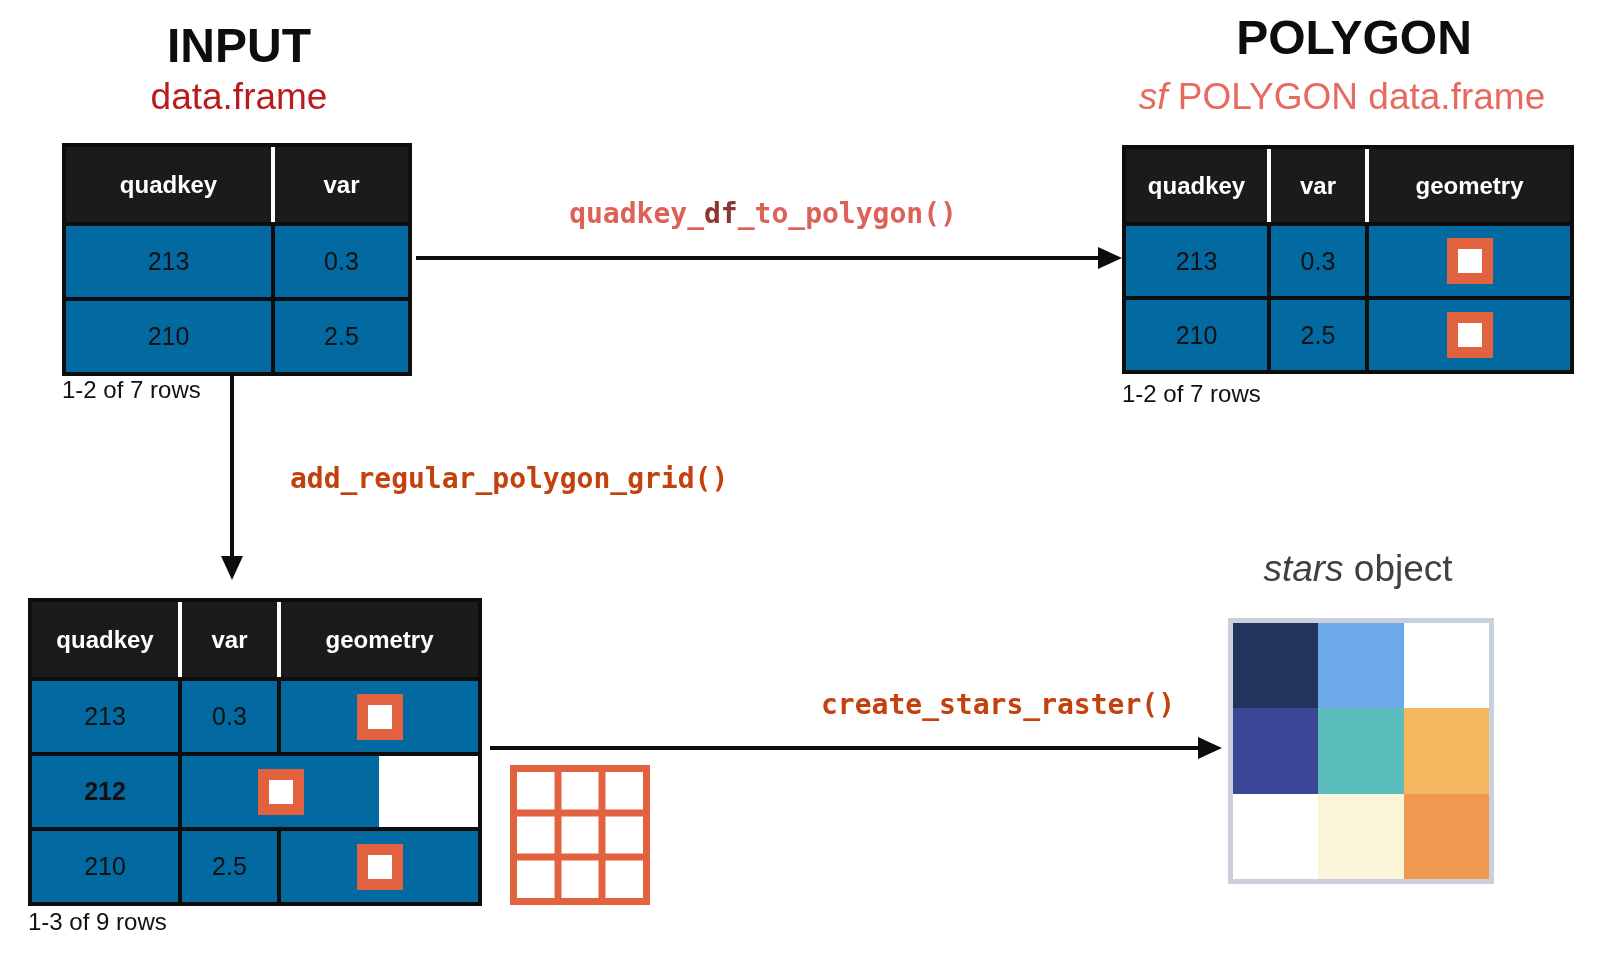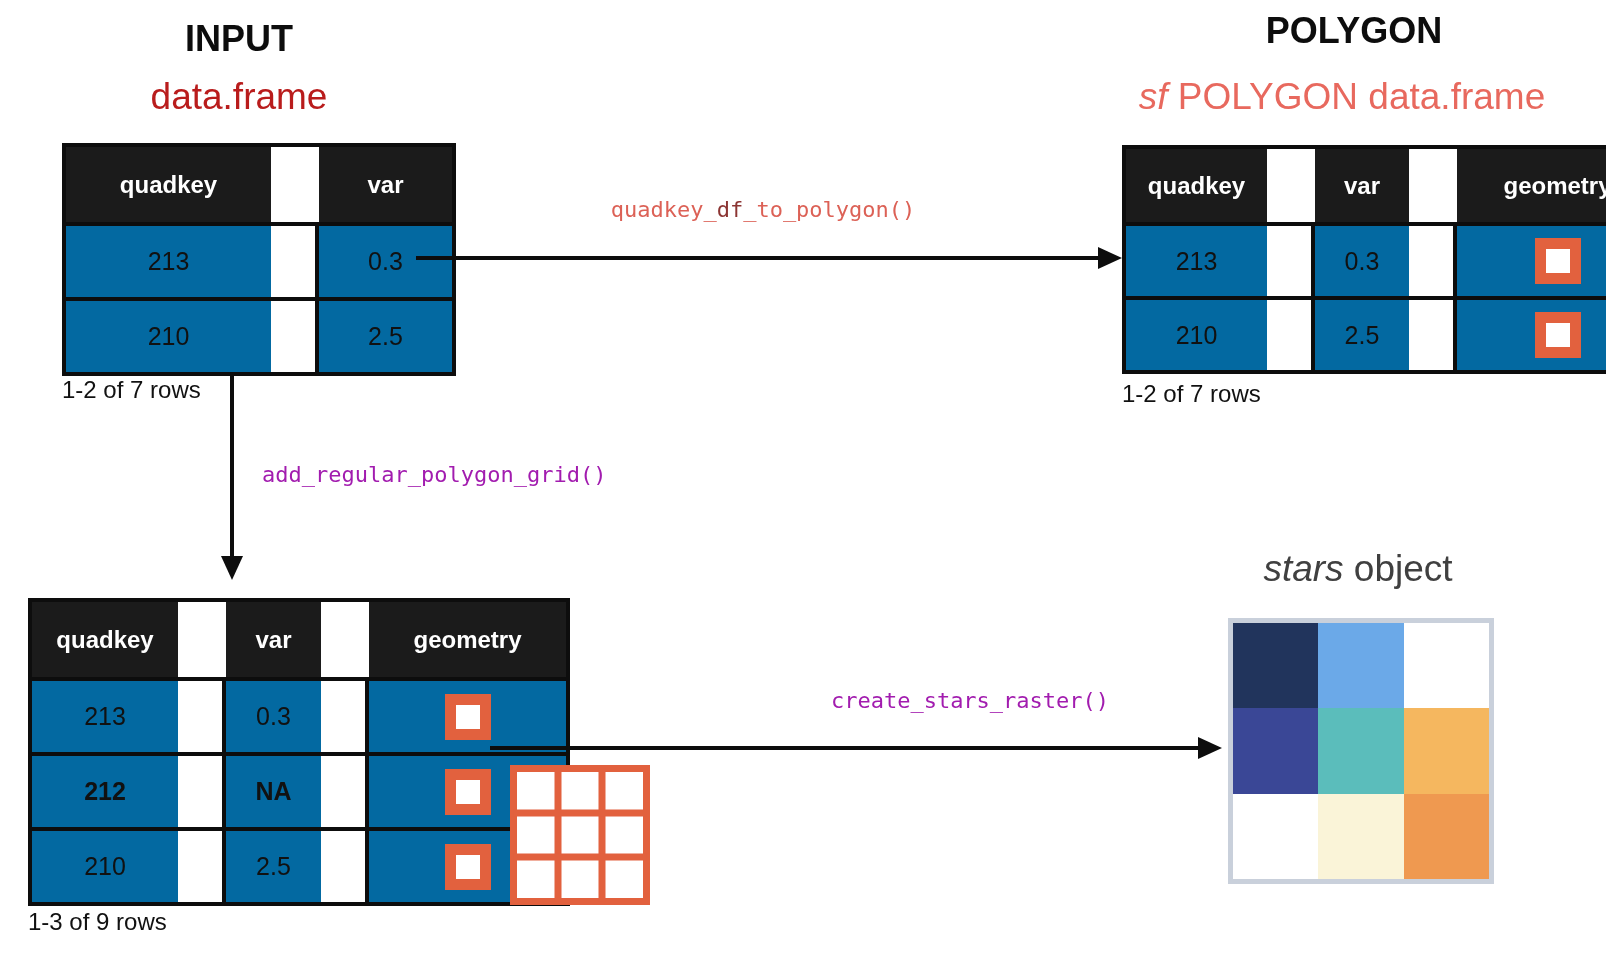--- a/index.html
+++ b/index.html
@@ -1,35 +1,35 @@
 <!DOCTYPE html>
 <html><head>
 <meta charset="utf-8">
 <style>
   html,body{margin:0;padding:0;background:#fff;}
   .canvas{position:relative;width:1606px;height:956px;background:#ffffff;overflow:hidden;
           font-family:"Liberation Sans",sans-serif;color:#111;}
 
   
-  .h1{position:absolute;font-size:36px;font-weight:800;text-align:center;color:#0d0d0d;}
+  .h1{position:absolute;font-size:48px;font-weight:800;text-align:center;color:#0d0d0d;}
   .h2{position:absolute;font-size:37px;text-align:center;color:#b91c1c;}
   .coral{color:#E8695E;}
   .blueTitle{color:#404040;}
   .it{font-style:italic;}
 
   
-  .code{position:absolute;font-family:"DejaVu Sans Mono",monospace;font-weight:400;font-size:22px;
+  .code{position:absolute;font-family:"DejaVu Sans Mono",monospace;font-weight:700;font-size:28px;
         white-space:nowrap;}
   .code-red{color:#DC6156;}
   .code-darkred{color:#8C3533;}
-  .code-blue{color:#a21caf;}
+  .code-blue{color:#c2410c;margin-left:28px;}
 
   
   .tbl{position:absolute;display:flex;flex-direction:column;border:4px solid #0d0d0d;background:#fff;}
-  .tr{display:flex;gap:44px;}
+  .tr{display:flex;}
   .tr + .tr{border-top:4px solid #0d0d0d;}
   .td{display:flex;align-items:center;justify-content:center;font-size:25px;box-sizing:border-box;background:#0369a1;}
   .td + .td{border-left:4px solid #0d0d0d;}
   .tr.head .td{background:#1B1B1B;color:#fff;font-weight:700;font-size:24px;}
   .tr.head .td + .td{border-left:4px solid #ffffff;}
   .tr.boldrow .td{font-weight:700;}
   .h-head{height:75px;} .h-row{height:71px;} .h-row-o{height:70px;}
   
   .ci0{width:205px;} .ci1{width:137px;}
   
@@ -124,21 +124,20 @@
     </div>
     <div class="tr">
       <div class="td h-row cg0">213</div>
       <div class="td h-row cg1">0.3</div>
       <div class="td h-row cg2">
         <div class="geom"></div>
       </div>
     </div>
     <div class="tr boldrow">
       <div class="td h-row cg0">212</div>
-      <div class="td h-row cg1">NA</div>
       <div class="td h-row cg2">
         <div class="geom"></div>
       </div>
     </div>
     <div class="tr">
       <div class="td h-row cg0">210</div>
       <div class="td h-row cg1">2.5</div>
       <div class="td h-row cg2">
         <div class="geom"></div>
       </div>

